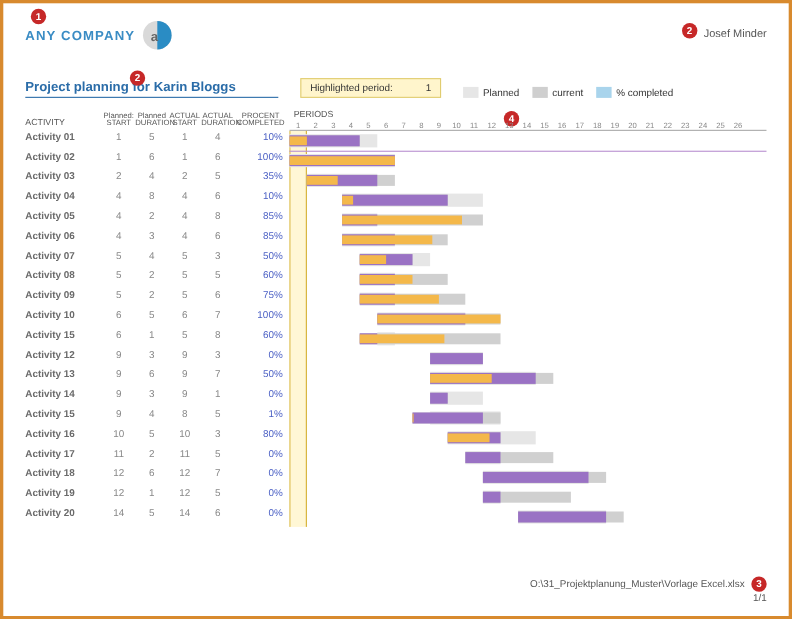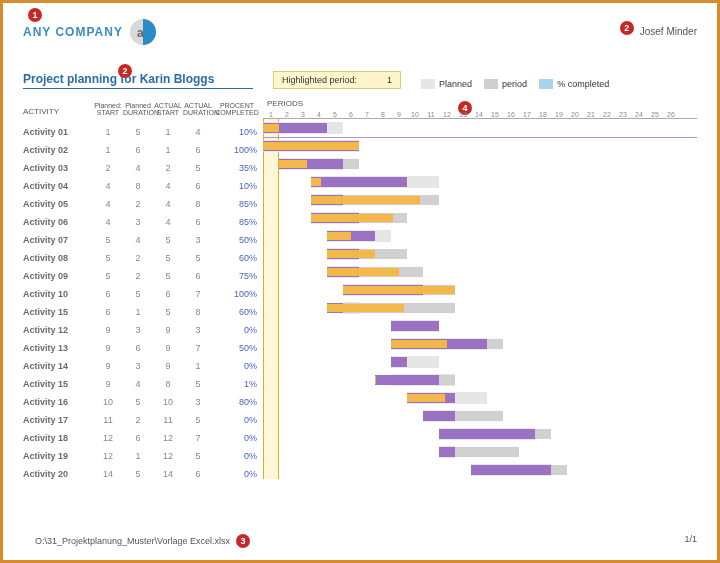--- a/index.html
+++ b/index.html
@@ -113,21 +113,21 @@
   align-items: flex-end;
   padding-bottom: 2px;
 }
 .col-headers > div { text-align: center; line-height: 1.1; margin-top: 16px; }
 .ch-activity { width: 70px; text-align: left !important; padding-left: 0; font-size:8px; }
 .ch1, .ch2, .ch3, .ch4 { width: 30px; }
 .ch5 { width: 48px; }
 .row {
   display: flex;
   height: 18px;
-  align-items: flex-end;
+  align-items: flex-start;
   font-size: 9px;
 }
 .row .activity-name { width: 70px; font-weight: bold; color: #6a6a6a; }
 .row .c { width: 30px; text-align: center; color: #888; }
 .row .pct { width: 48px; text-align: right; color: #4a5fc4; padding-right: 4px; }
 .periods-header {
   display: flex;
   height: 22px;
   align-items: flex-end;
   font-size: 7px;
@@ -164,27 +164,28 @@
   background: rgba(255, 235, 150, 0.4);
   border-left: 1px solid #d4b030;
   border-right: 1px solid #d4b030;
   z-index: 0;
 }
 .gantt-rows { position: relative; }
 .row-sep { position: absolute; left: -240px; right: 0; top: 18px; border-top: 1px solid #b88fd0; }
 .footer {
   position: absolute;
   bottom: 12px;
-  left: 32px;
+  left: 8px;
   right: 20px;
   display: flex;
   justify-content: space-between;
-  align-items: flex-start;
+  align-items: flex-end;
   font-size: 9px;
   color: #555;
+  flex-direction: column;
 }
 .footer-left { display: flex; align-items: center; gap: 6px; }
 </style>
 </head>
 <body>
 
 <div class="page">
   <div class="header">
     <div class="logo-area">
       <span class="callout">1</span>
@@ -212,21 +213,21 @@
       <span>Highlighted period:</span>
       <span>1</span>
     </div>
     <div class="legend">
       <div class="legend-item">
           <span class="swatch sw-planned"></span>
           <span>Planned</span>
         </div>
       <div class="legend-item">
           <span class="swatch sw-current"></span>
-          <span>period</span>
+          <span>current</span>
         </div>
       <div class="legend-item">
           <span class="swatch sw-complete"></span>
           <span>% completed</span>
         </div>
     </div>
   </div>
 
   <span class="callout callout4">4</span>
 

